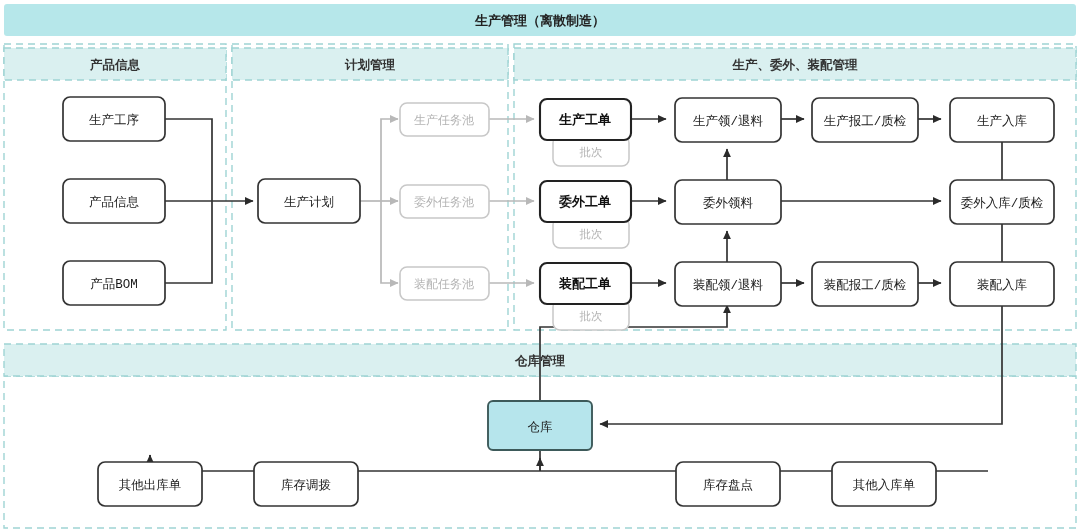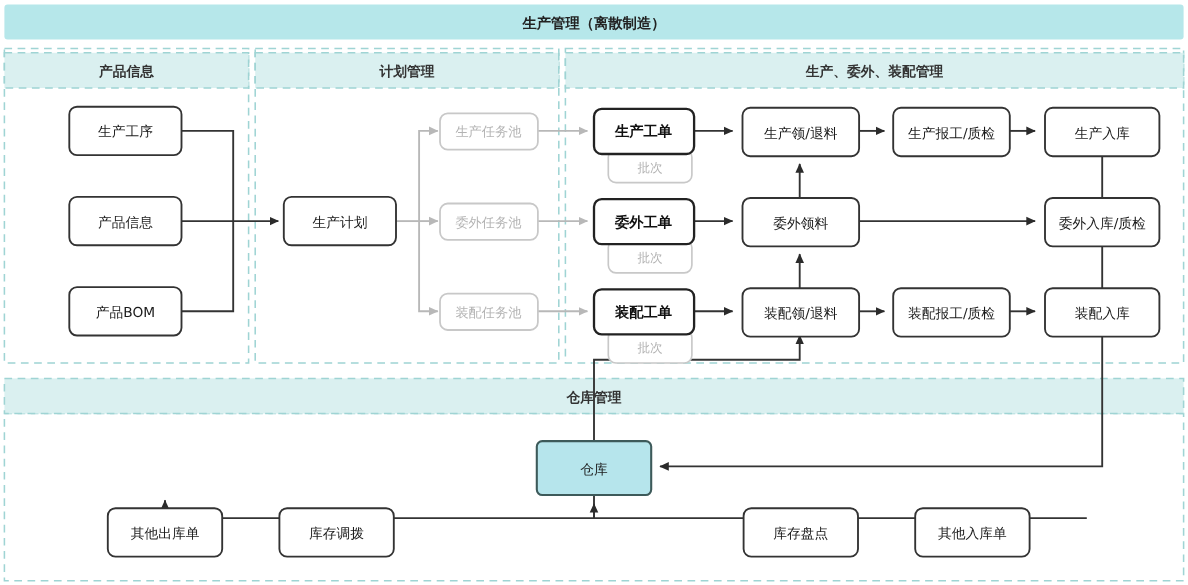--- a/index.html
+++ b/index.html
@@ -1,17 +1,17 @@
 <!DOCTYPE html>
 <html><head>
 <meta charset="utf-8">
 <style>
   html,body{margin:0;padding:0;background:#ffffff;}
   body{font-family:"DejaVu Sans","Liberation Sans",sans-serif;}
-  #stage{position:relative;width:1080px;height:532px;background:#fff;overflow:hidden;}
+  #stage{position:relative;width:1080px;height:532px;background:#fff;overflow:hidden;font-family:Liberation Mono, monospace;}
   svg{position:absolute;left:0;top:0;width:1080px;height:532px;}
   .bandtext{font-size:13px;font-weight:bold;fill:#222;}
   .sectext{font-size:12.5px;font-weight:bold;fill:#333;}
   .boxtext{font-size:12.5px;fill:#1a1a1a;}
   .boxtext-b{font-size:13px;font-weight:bold;fill:#111;}
   .graytext{font-size:12px;fill:#b3b3b3;}
   .graytext2{font-size:11.5px;fill:#b3b3b3;}
 </style>
 </head>
 <body>

